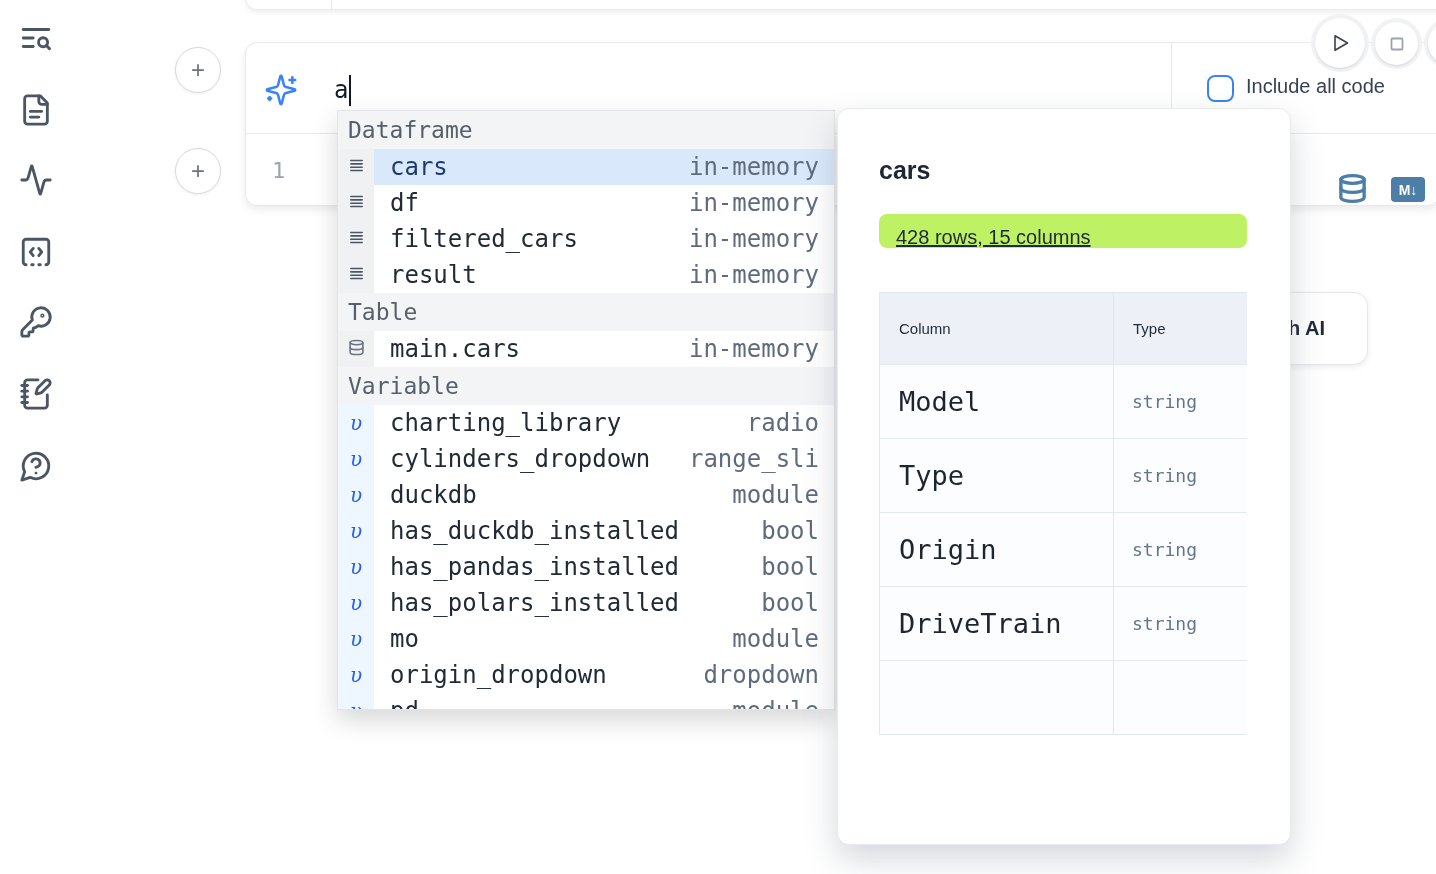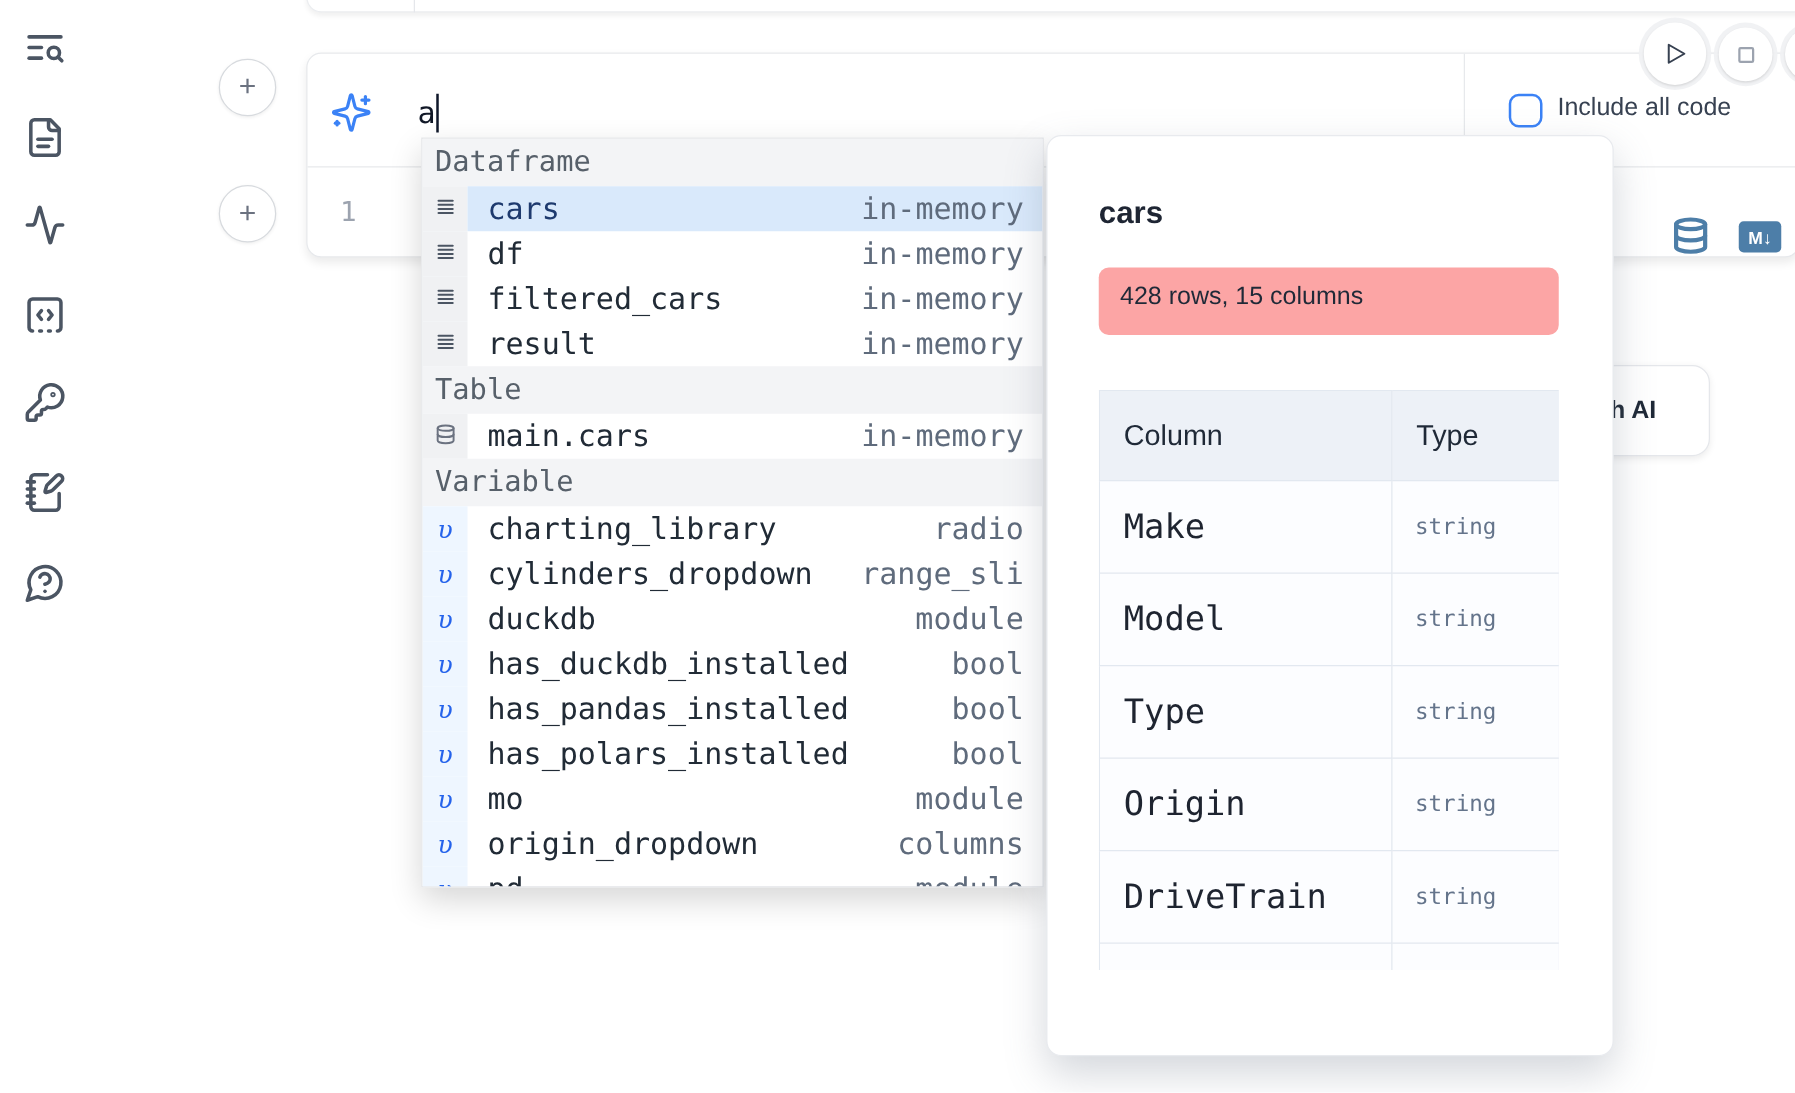--- a/index.html
+++ b/index.html
@@ -82,26 +82,26 @@
   .dd-name { font-size:24px; color:#212b36; }
   .dd-content.selected .dd-name { color:#1e3a6e; }
   .dd-type { margin-left:auto; font-size:24px; color:#5f6b7c; padding-left:12px; }
 
   
   .popup { position:absolute; left:837px; top:108px; width:454px; height:737px; background:#fff;
     border:1px solid #e8eaee; border-radius:12px; box-shadow:0 14px 32px rgba(100,110,130,.28); z-index:10;
     padding:46px 43px 0 41px; }
   .popup-title { font-size:25px; font-weight:bold; color:#1e2533; line-height:30px; }
   .popup-source { margin-top:21px; font-size:20px; color:#64748b; line-height:24px; }
-  .shape-badge { margin-top:29px; height:54px; line-height:46px; background:#fca5a5; border-radius:8px;
-    padding-left:17px; font-size:20px; color:#1f2937; }
+  .shape-badge { margin-top:29px; height:34px; line-height:46px; background:#bef264; border-radius:8px;
+    padding-left:17px; font-size:20px; color:#1f2937;text-decoration:underline; }
   .tbl-wrap { margin-top:44px; height:464px; overflow:hidden; }
   table.schema { width:368px; border-collapse:collapse; table-layout:fixed; }
   table.schema th, table.schema td { border:1px solid #e2e8f0; text-align:left; vertical-align:middle; }
-  table.schema th { height:72px; background:#edf1f7; font-weight:500; font-size:23px; color:#1f2937;
+  table.schema th { height:72px; background:#edf1f7; font-weight:500; font-size:15px; color:#1f2937;
     padding-left:19px; font-family:"Liberation Sans", sans-serif; }
   table.schema td { height:74px; background:#fcfdff; }
   td.col-name { font-family:"DejaVu Sans Mono", monospace; font-size:27px; color:#1e2430; padding-left:19px; }
   td.col-type { font-family:"DejaVu Sans Mono", monospace; font-size:18px; color:#64748b; padding-left:18px; }
   .w-col { width:234px; } .w-type { width:134px; }
 </style>
 </head>
 <body>
 
 <div class="sidebar" id="sidebar">
@@ -352,21 +352,21 @@
         <span class="dd-name">mo</span>
         <span class="dd-type">module</span>
       </div>
     </div>
     <div class="dd-item">
       <div class="dd-gutter g-blue">
         <span class="var-glyph">υ</span>
       </div>
       <div class="dd-content">
         <span class="dd-name">origin_dropdown</span>
-        <span class="dd-type">columns</span>
+        <span class="dd-type">dropdown</span>
       </div>
     </div>
     <div class="dd-item">
       <div class="dd-gutter g-blue">
         <span class="var-glyph">υ</span>
       </div>
       <div class="dd-content">
         <span class="dd-name">pd</span>
         <span class="dd-type">module</span>
       </div>
@@ -382,24 +382,20 @@
           <col class="w-col">
           <col class="w-type">
         </colgroup>
       <thead>
         <tr>
           <th>Column</th>
           <th>Type</th>
         </tr>
       </thead>
       <tbody id="schema-body">
-          <tr>
-            <td class="col-name">Make</td>
-            <td class="col-type">string</td>
-          </tr>
           <tr>
             <td class="col-name">Model</td>
             <td class="col-type">string</td>
           </tr>
           <tr>
             <td class="col-name">Type</td>
             <td class="col-type">string</td>
           </tr>
           <tr>
             <td class="col-name">Origin</td>

